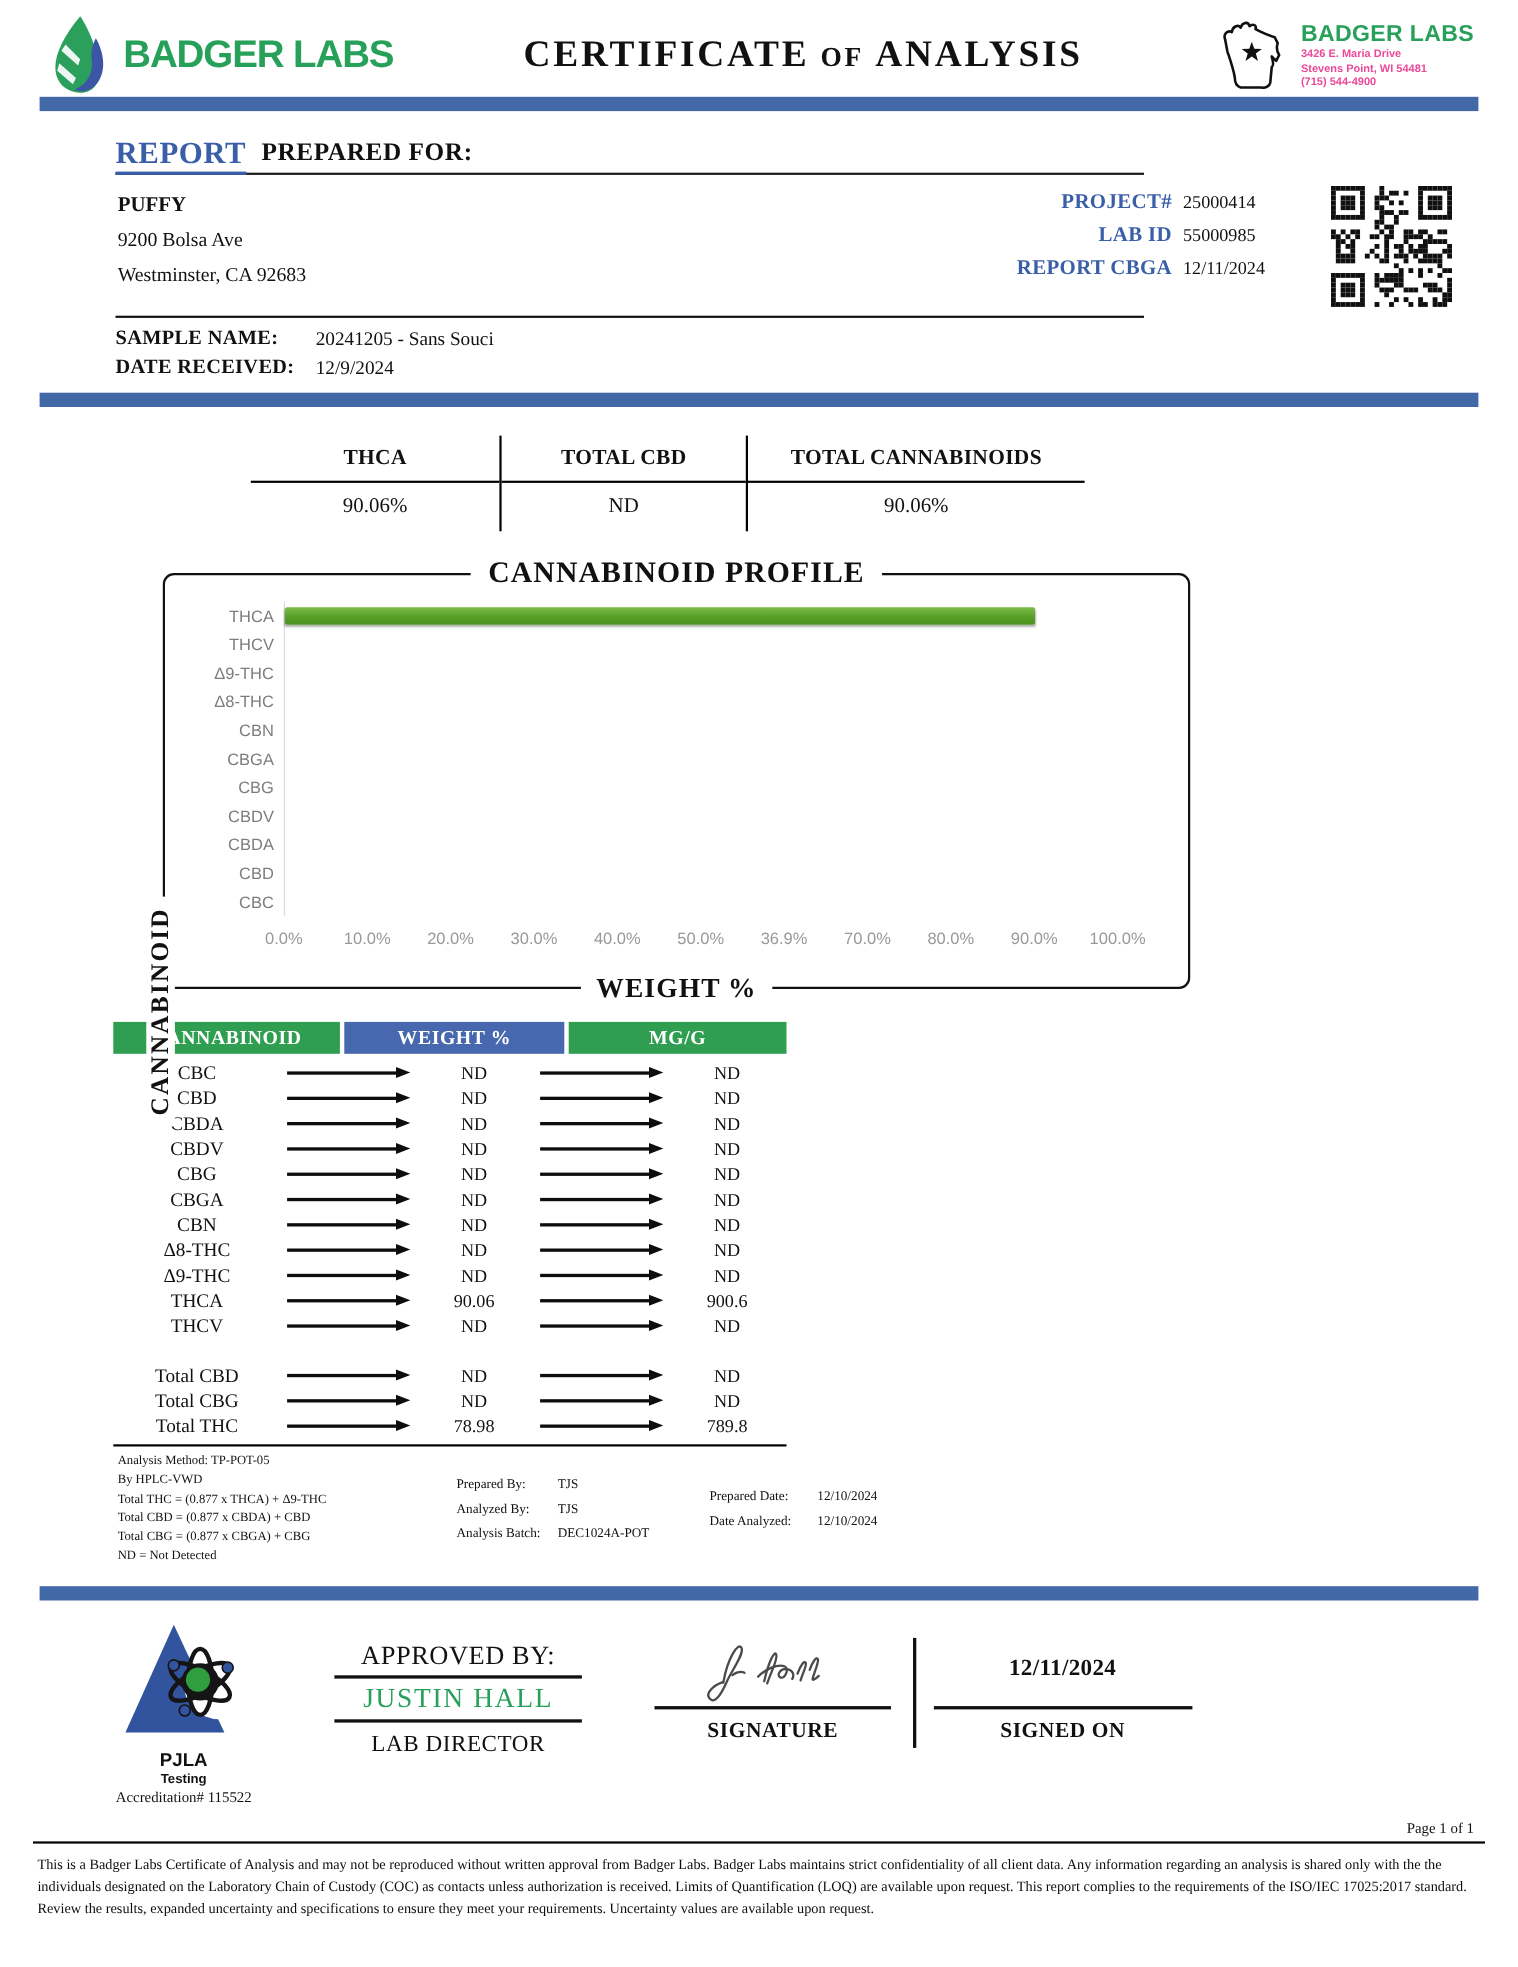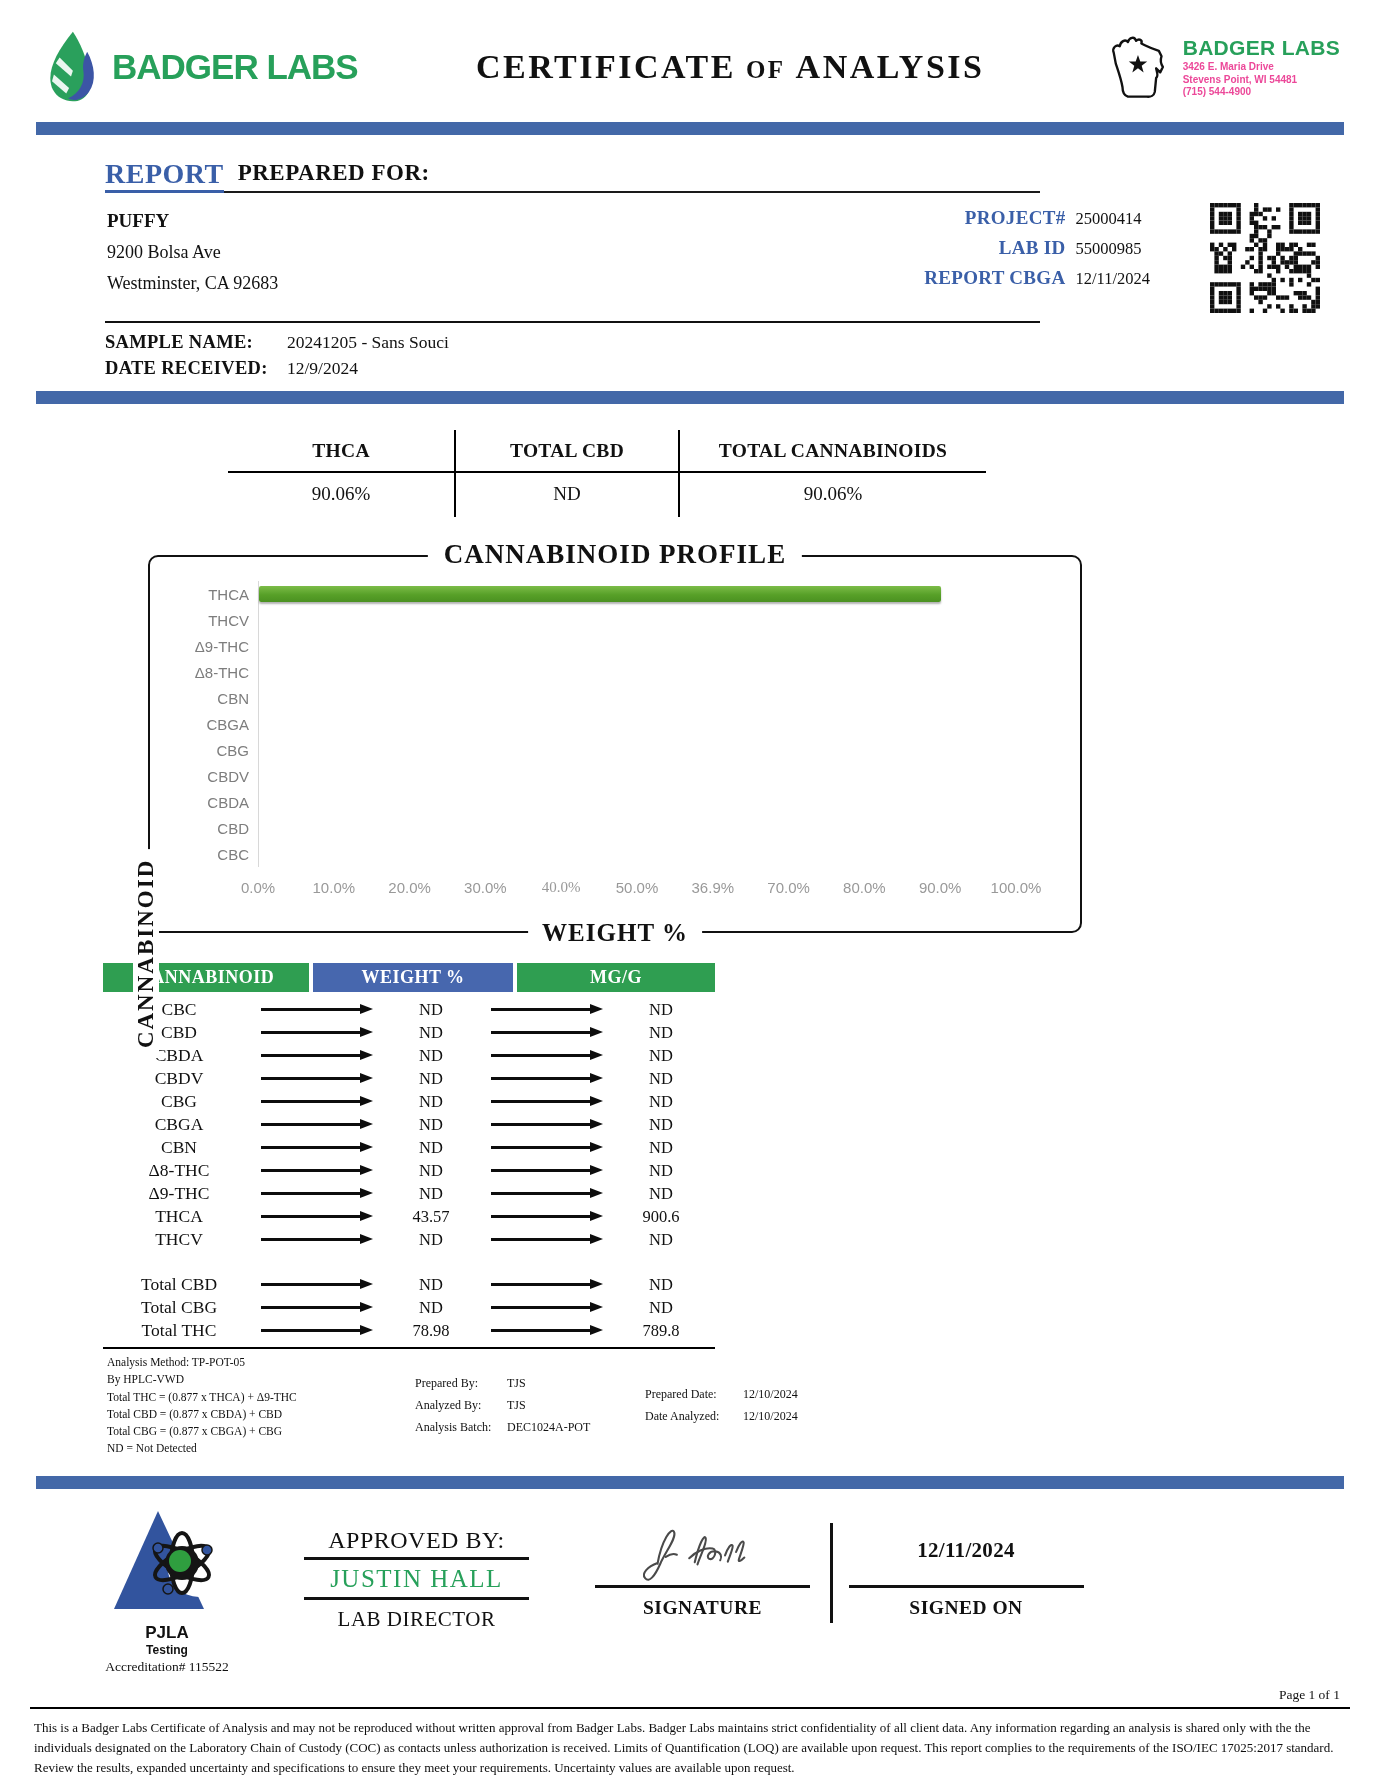--- a/index.html
+++ b/index.html
@@ -1,20 +1,20 @@
 <!DOCTYPE html>
 <html style="--accent_blue: #4368a8; --brand_green: #27a05a; --report_blue: #3a5fa8; --table_green: #2f9e51; --table_blue: #4767ae; --bar_green: #57a028;"><head>
 <meta charset="utf-8">
 <style>
   *{box-sizing:border-box;margin:0;padding:0}
   html,body{background:#fff}
   body{width:1380px;height:1788px;overflow:hidden;font-family:"Liberation Serif",serif;color:#111;position:relative}
 
   
-  .hdr{display:flex;align-items:center;justify-content:space-between;padding:24px 40px 12px 40px;height:122px}
+  .hdr{display:flex;align-items:center;justify-content:space-between;padding:24px 40px 12px 40px;height:88px}
   .brand{display:flex;align-items:center;gap:10px}
   .brand-text{font-family:"Liberation Sans",sans-serif;font-weight:700;font-size:35px;letter-spacing:-1px;color:var(--brand_green)}
   .doc-title{flex:1;text-align:center;font-weight:700;font-size:34px;letter-spacing:2.5px;white-space:nowrap}
   .doc-title .of{font-size:25px;margin:0 10px}
   .lab-block{display:flex;align-items:center;gap:6px}
   .lab-text{font-family:"Liberation Sans",sans-serif;line-height:1.25}
   .lab-name{color:var(--brand_green);font-weight:700;font-size:21px;letter-spacing:.3px}
   .lab-line{font-size:10px;font-weight:700;color:#ec4899}
 
   .blue-bar{height:13px;background:var(--accent_blue);margin:0 36px}
@@ -500,21 +500,21 @@
             <span class="clab">CBC</span>
             <span class="ctrack"></span>
           </div>
         </div>
     </div>
     <div id="chart-xticks" class="xticks">
         <span class="xtick" style="left: 0%;">0.0%</span>
         <span class="xtick" style="left: 10%;">10.0%</span>
         <span class="xtick" style="left: 20%;">20.0%</span>
         <span class="xtick" style="left: 30%;">30.0%</span>
-        <span class="xtick" style="left: 40%; font-family: Liberation Serif, serif;">40.0%</span>
+        <span class="xtick" style="left: 40%;">40.0%</span>
         <span class="xtick" style="left: 50%;">50.0%</span>
         <span class="xtick" style="left: 60%;">36.9%</span>
         <span class="xtick" style="left: 70%;">70.0%</span>
         <span class="xtick" style="left: 80%;">80.0%</span>
         <span class="xtick" style="left: 90%;">90.0%</span>
         <span class="xtick" style="left: 100%;">100.0%</span>
       </div>
     <div class="chart-xlab">WEIGHT %</div>
   </div>
 
@@ -584,21 +584,21 @@
         <div class="trow">
           <span class="tname">Δ9-THC</span>
           <span class="arr"></span>
           <span class="tval">ND</span>
           <span class="arr"></span>
           <span class="tval">ND</span>
         </div>
         <div class="trow">
           <span class="tname">THCA</span>
           <span class="arr"></span>
-          <span class="tval">43.57</span>
+          <span class="tval">90.06</span>
           <span class="arr"></span>
           <span class="tval">900.6</span>
         </div>
         <div class="trow">
           <span class="tname">THCV</span>
           <span class="arr"></span>
           <span class="tval">ND</span>
           <span class="arr"></span>
           <span class="tval">ND</span>
         </div>

